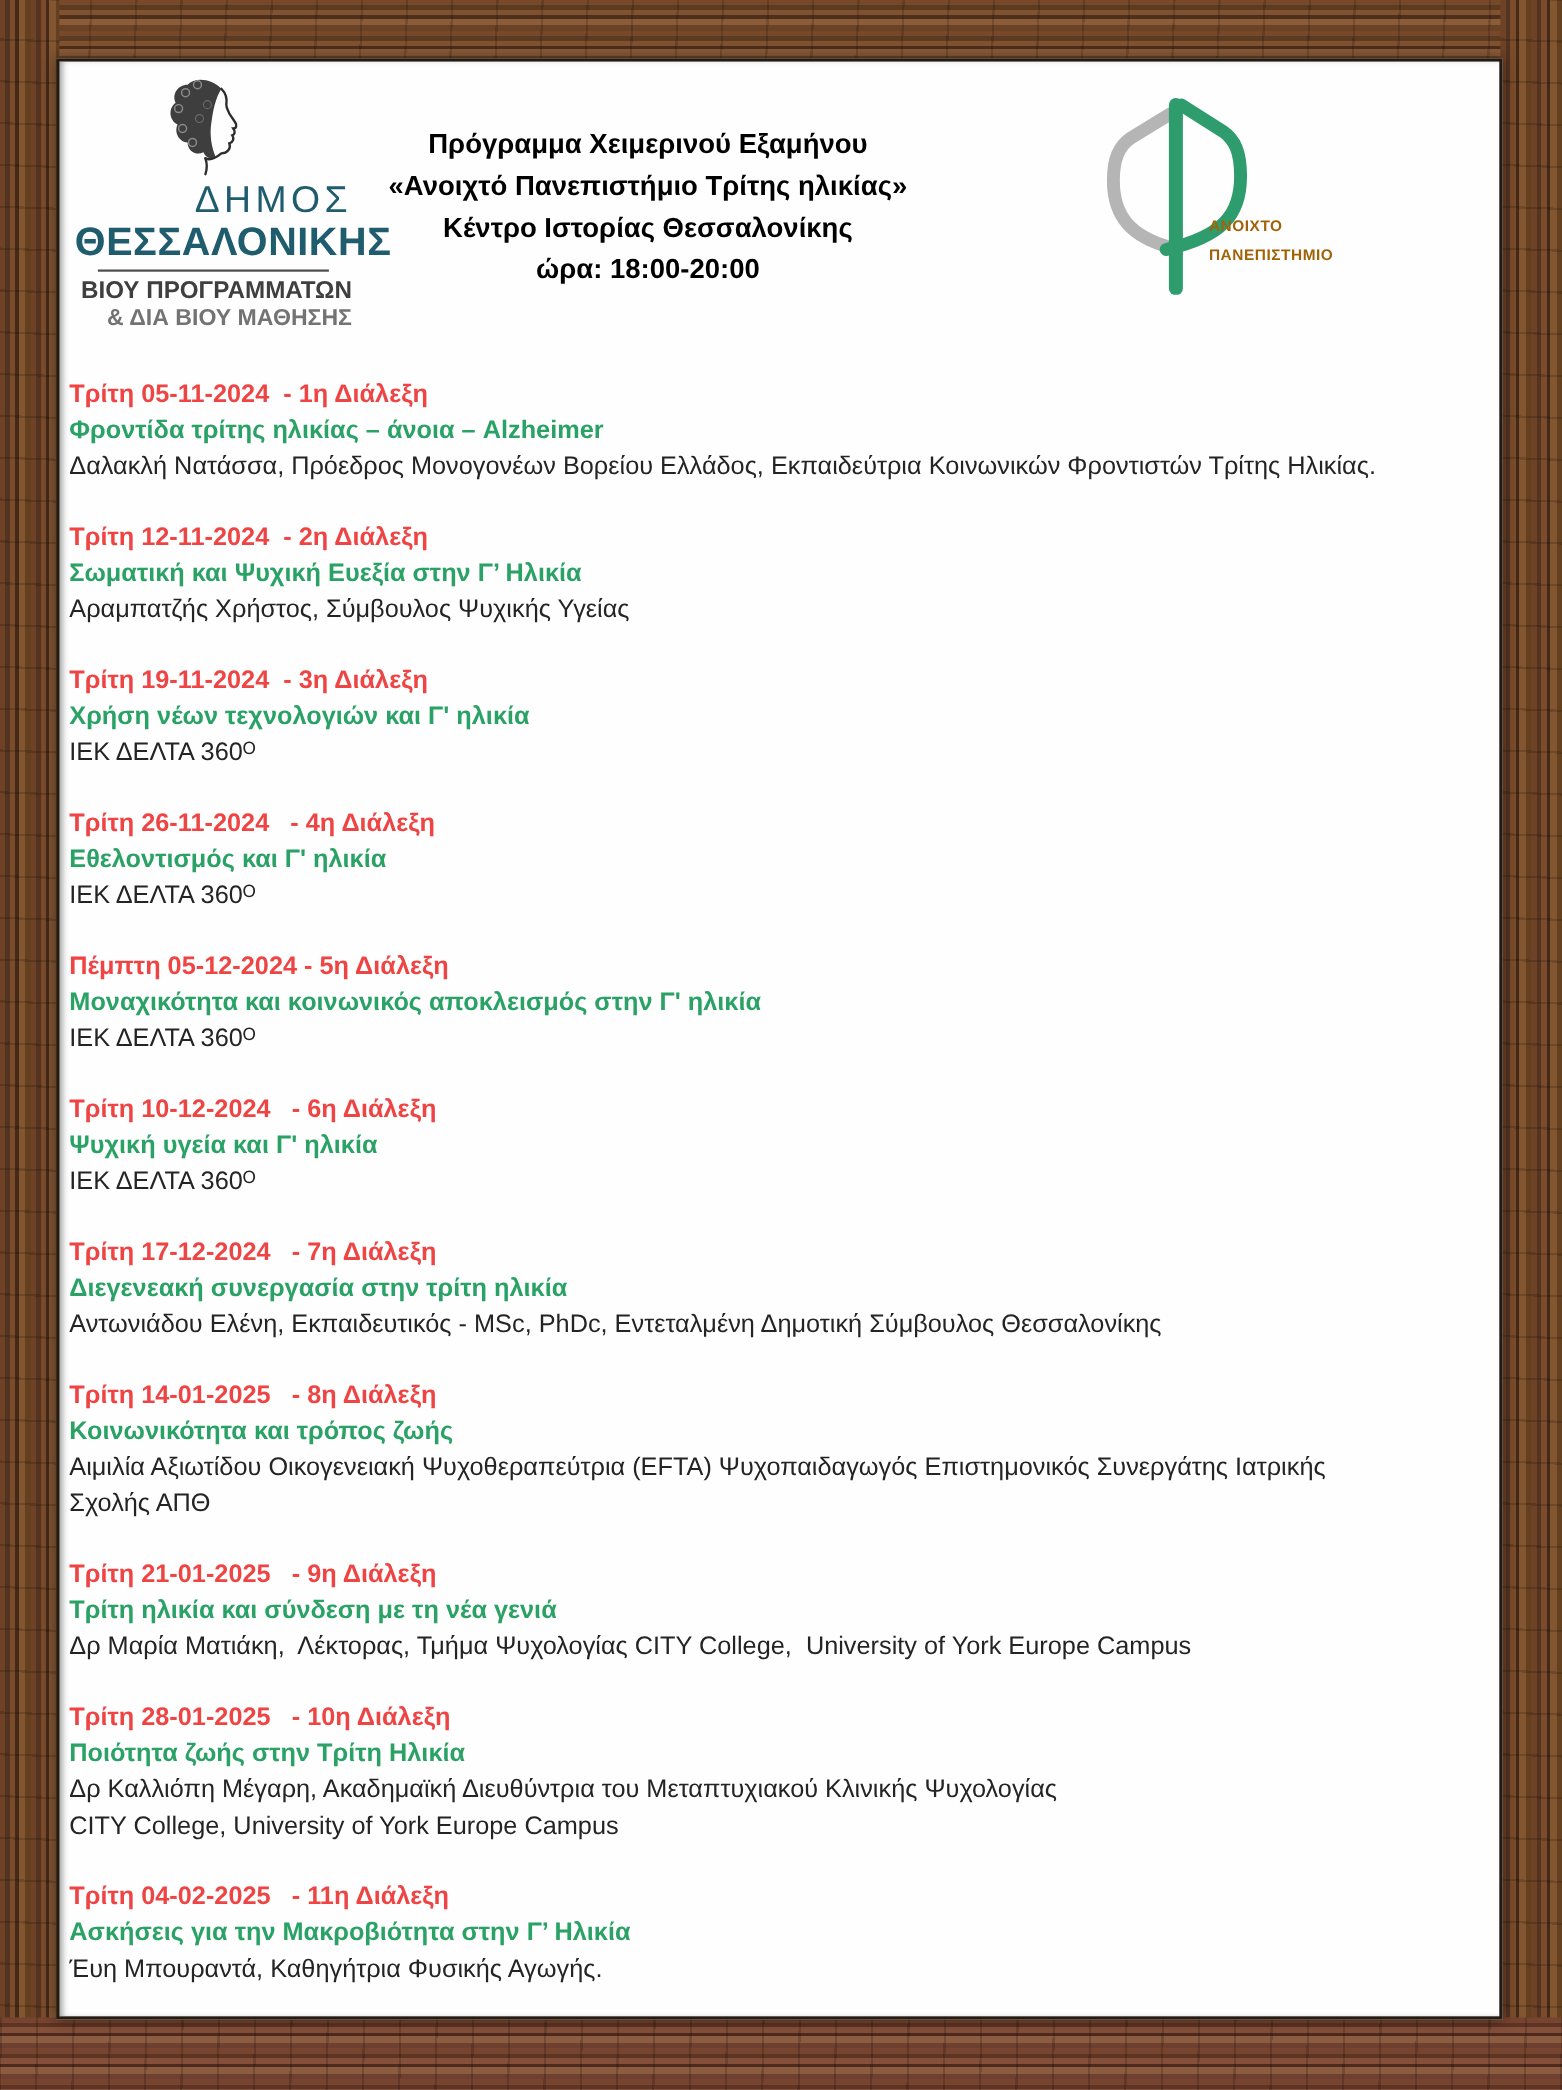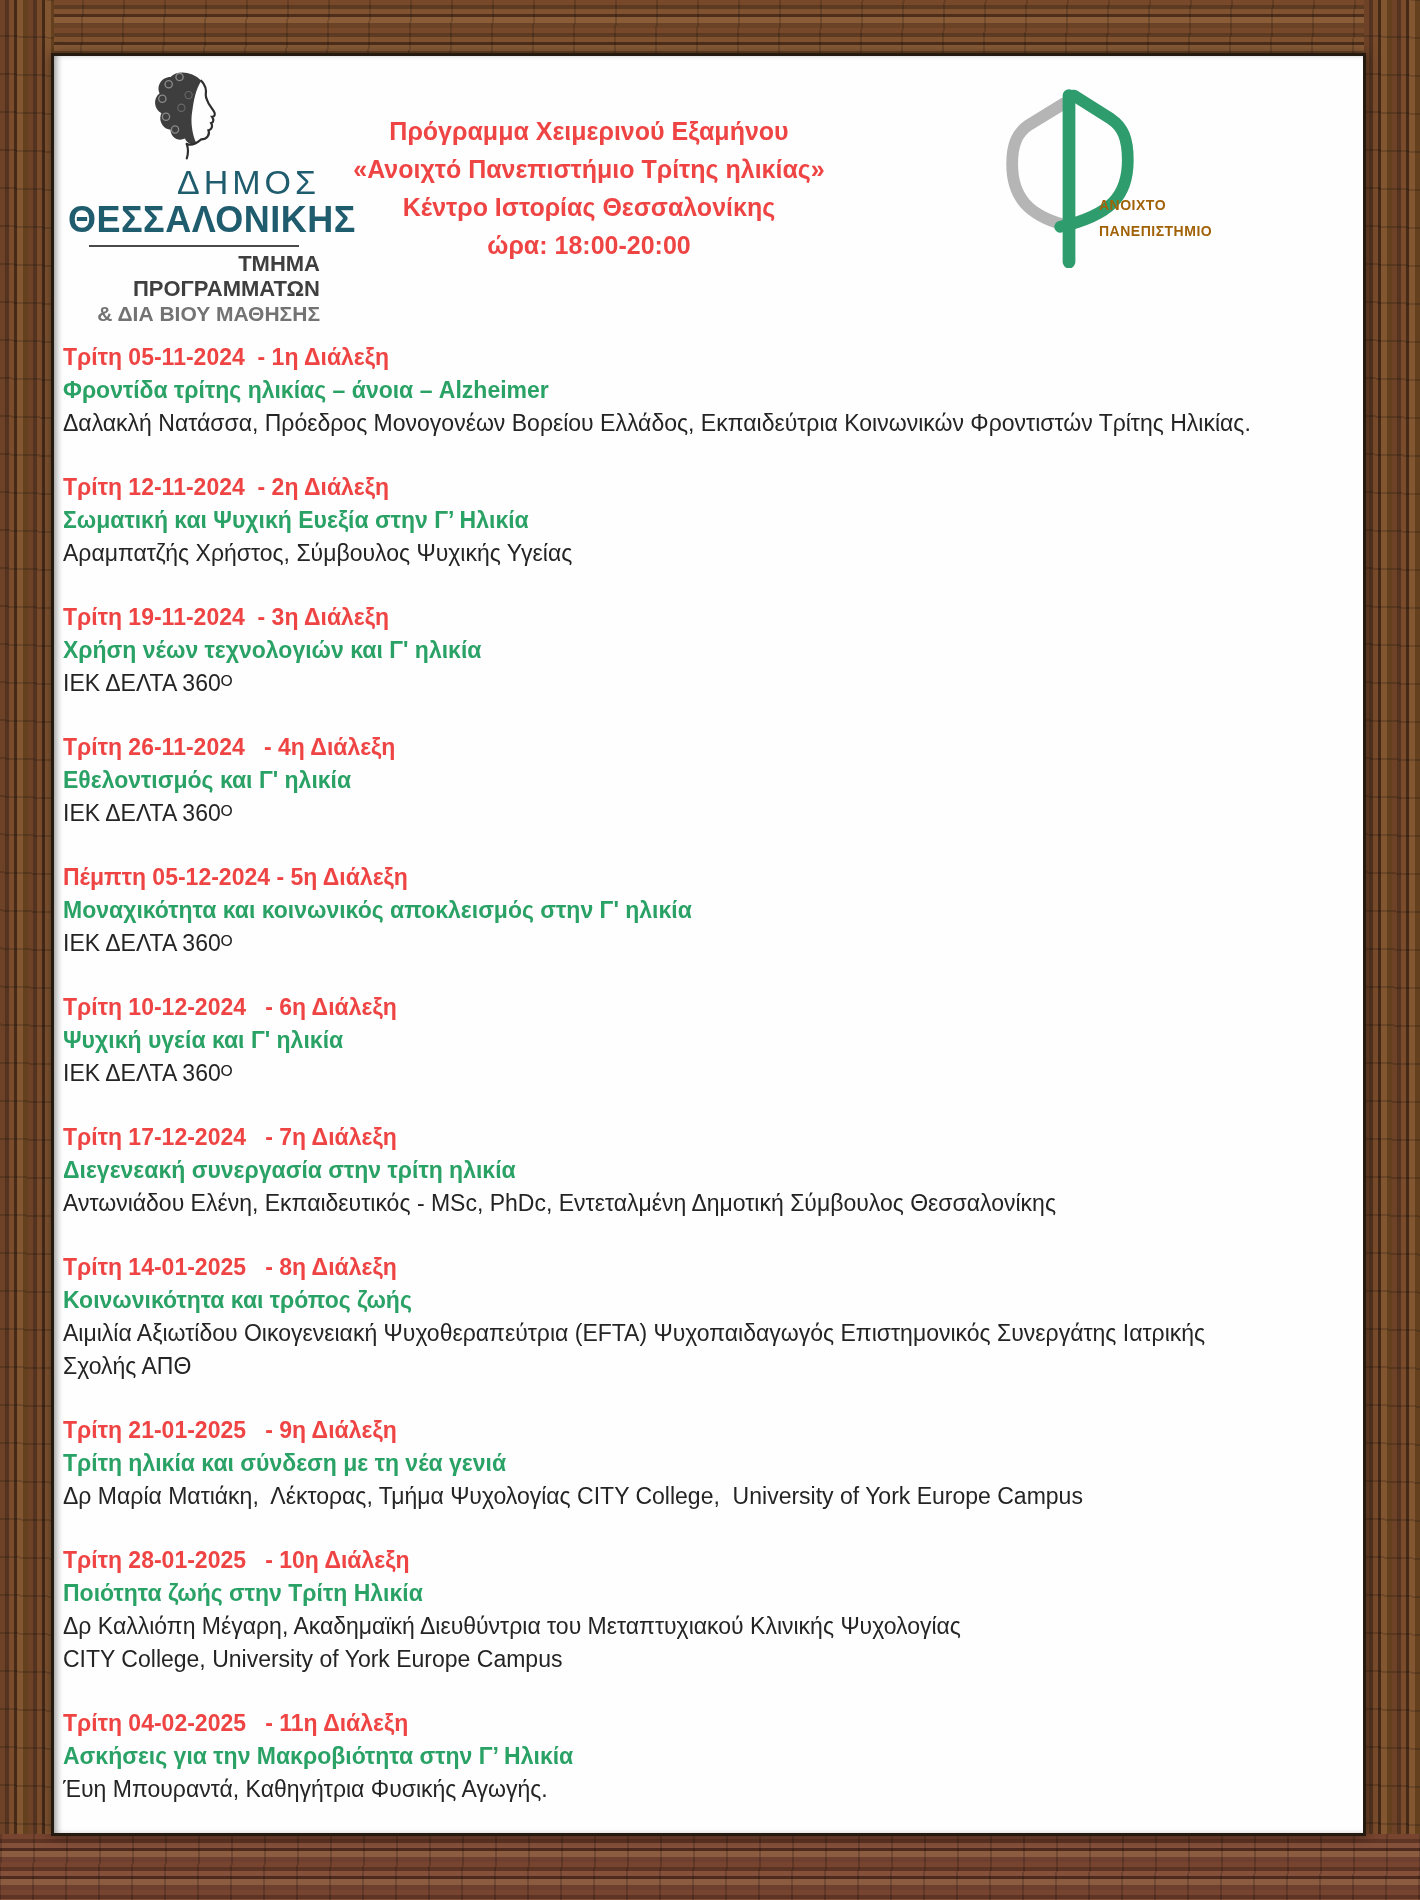--- a/index.html
+++ b/index.html
@@ -33,21 +33,21 @@
   .header { position:relative; height:245px; }
   .muni-logo { position:absolute; left:14px; top:12px; width:252px; text-align:right; color:var(--teal); }
   .muni-head-svg { display:block; margin:0 auto; }
   .muni-line1 { font-size:34px; font-weight:400; letter-spacing:4px; line-height:36px; margin-top:2px; }
   .muni-line2 { font-size:36px; font-weight:800; letter-spacing:0.5px; line-height:40px; }
   .muni-divider { border:none; border-top:2px solid #4a4a4a; width:210px; margin:5px auto 4px auto; }
   .muni-dept1 { font-size:22px; font-weight:700; color:#3f3f3f; line-height:25px; letter-spacing:0; }
   .muni-dept2 { font-size:21px; font-weight:700; color:#737373; line-height:25px; }
 
   .title-block { position:absolute; left:250px; top:56px; width:570px; text-align:center;
-                 color:#ef4444; font-weight:700; font-size:25px; line-height:38px; }
+                 color:#000000; font-weight:700; font-size:25px; line-height:38px; }
 
   .ou-logo { position:absolute; left:885px; top:16px; width:340px; height:210px; }
   .ou-leaf-svg { position:absolute; left:55px; top:0; }
   .ou-text { position:absolute; left:160px; top:120px; color:#a16207; font-weight:800;
              font-size:14px; line-height:26px; letter-spacing:0.5px; }
 
   
   .lectures { margin-top:40px; padding:0 16px 0 9px; }
   .lecture { margin-bottom:31px; }
   .lecture-date { font-weight:700; color:#ef4444; font-size:23px; line-height:33px; white-space:pre-wrap; }
@@ -74,21 +74,21 @@
         <circle cx="34" cy="10" r="4" fill="none" stroke="#8a8a8a" stroke-width="1.5"></circle>
         <circle cx="15" cy="34" r="4" fill="none" stroke="#8a8a8a" stroke-width="1.5"></circle>
         <circle cx="19" cy="54" r="4" fill="none" stroke="#8a8a8a" stroke-width="1.5"></circle>
         <circle cx="29" cy="68" r="4" fill="none" stroke="#8a8a8a" stroke-width="1.5"></circle>
         <circle cx="44" cy="30" r="4" fill="none" stroke="#6a6a6a" stroke-width="1.2"></circle>
         <circle cx="36" cy="44" r="4" fill="none" stroke="#6a6a6a" stroke-width="1.2"></circle>
       </svg>
       <div class="muni-line1">ΔΗΜΟΣ</div>
       <div class="muni-line2">ΘΕΣΣΑΛΟΝΙΚΗΣ</div>
       <hr class="muni-divider">
-      <div class="muni-dept1">ΤΜΗΜΑ ΠΡΟΓΡΑΜΜΑΤΩΝ</div>
+      <div class="muni-dept1">ΒΙΟΥ ΠΡΟΓΡΑΜΜΑΤΩΝ</div>
       <div class="muni-dept2">&amp; ΔΙΑ ΒΙΟΥ ΜΑΘΗΣΗΣ</div>
     </div>
 
     <div class="title-block">
       <div>Πρόγραμμα Χειμερινού Εξαμήνου</div>
       <div>«Ανοιχτό Πανεπιστήμιο Τρίτης ηλικίας»</div>
       <div>Κέντρο Ιστορίας Θεσσαλονίκης</div>
       <div>ώρα: 18:00-20:00</div>
     </div>
 

